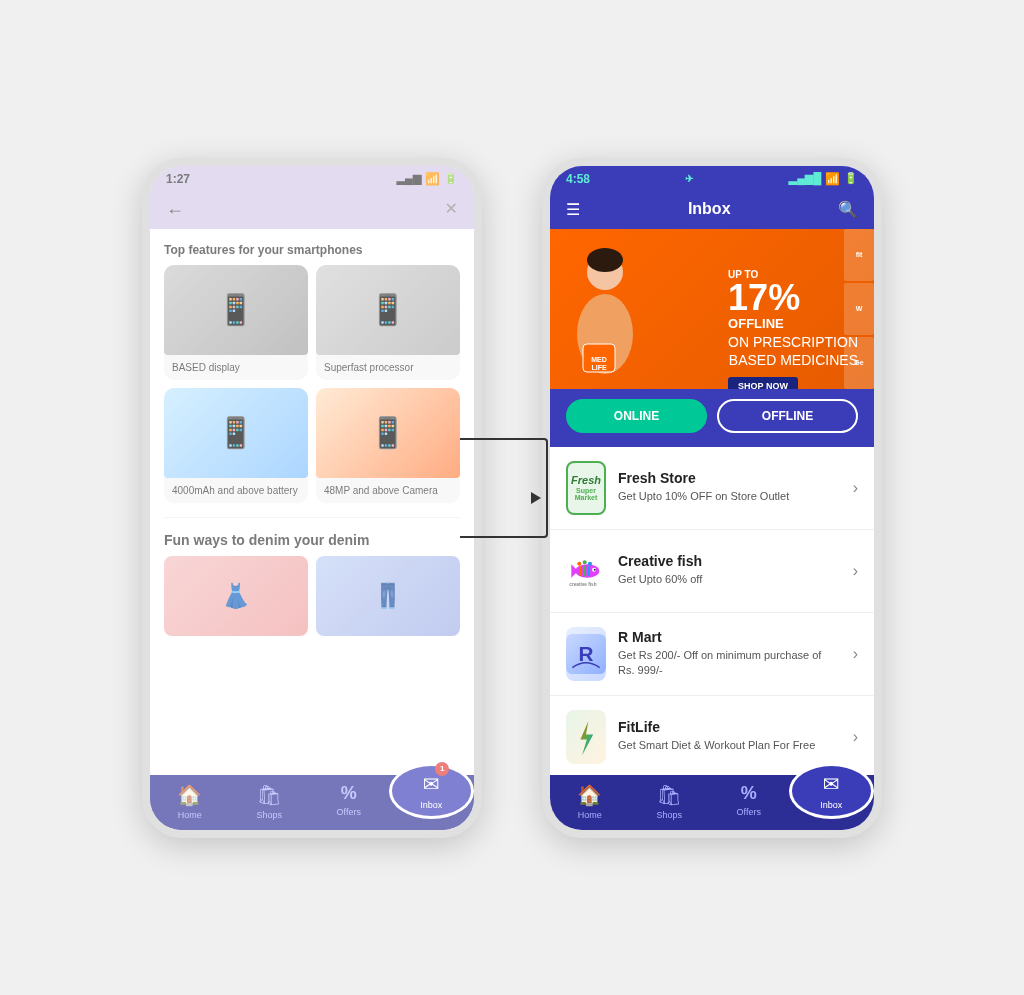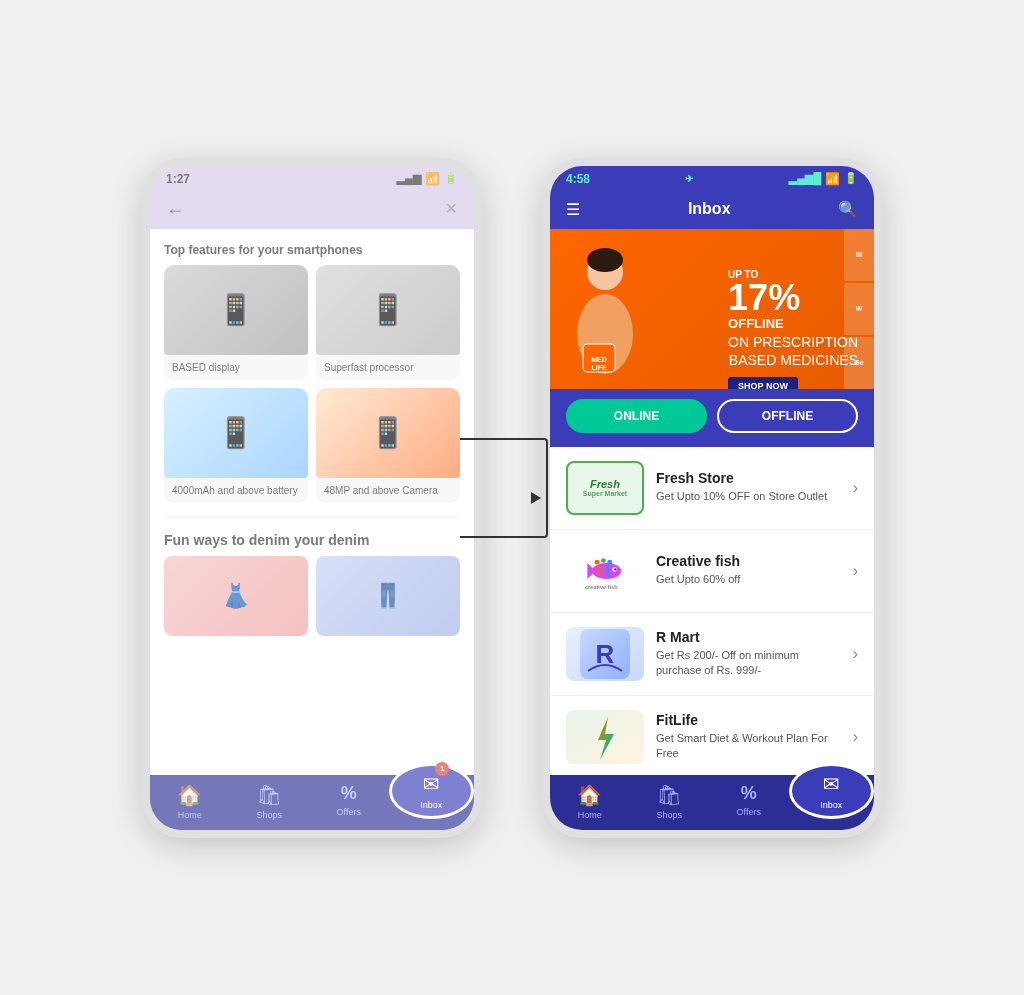--- a/index.html
+++ b/index.html
@@ -207,21 +207,21 @@
     }
     .store-item {
       display: flex;
       align-items: center;
       padding: 14px 16px;
       border-bottom: 1px solid #eee;
       cursor: pointer;
       gap: 12px;
     }
     .store-logo {
-      width: 78px;
+      width: 40px;
       height: 54px;
       border-radius: 10px;
       flex-shrink: 0;
       display: flex;
       align-items: center;
       justify-content: center;
       font-size: 10px;
       font-weight: 700;
       overflow: hidden;
     }

